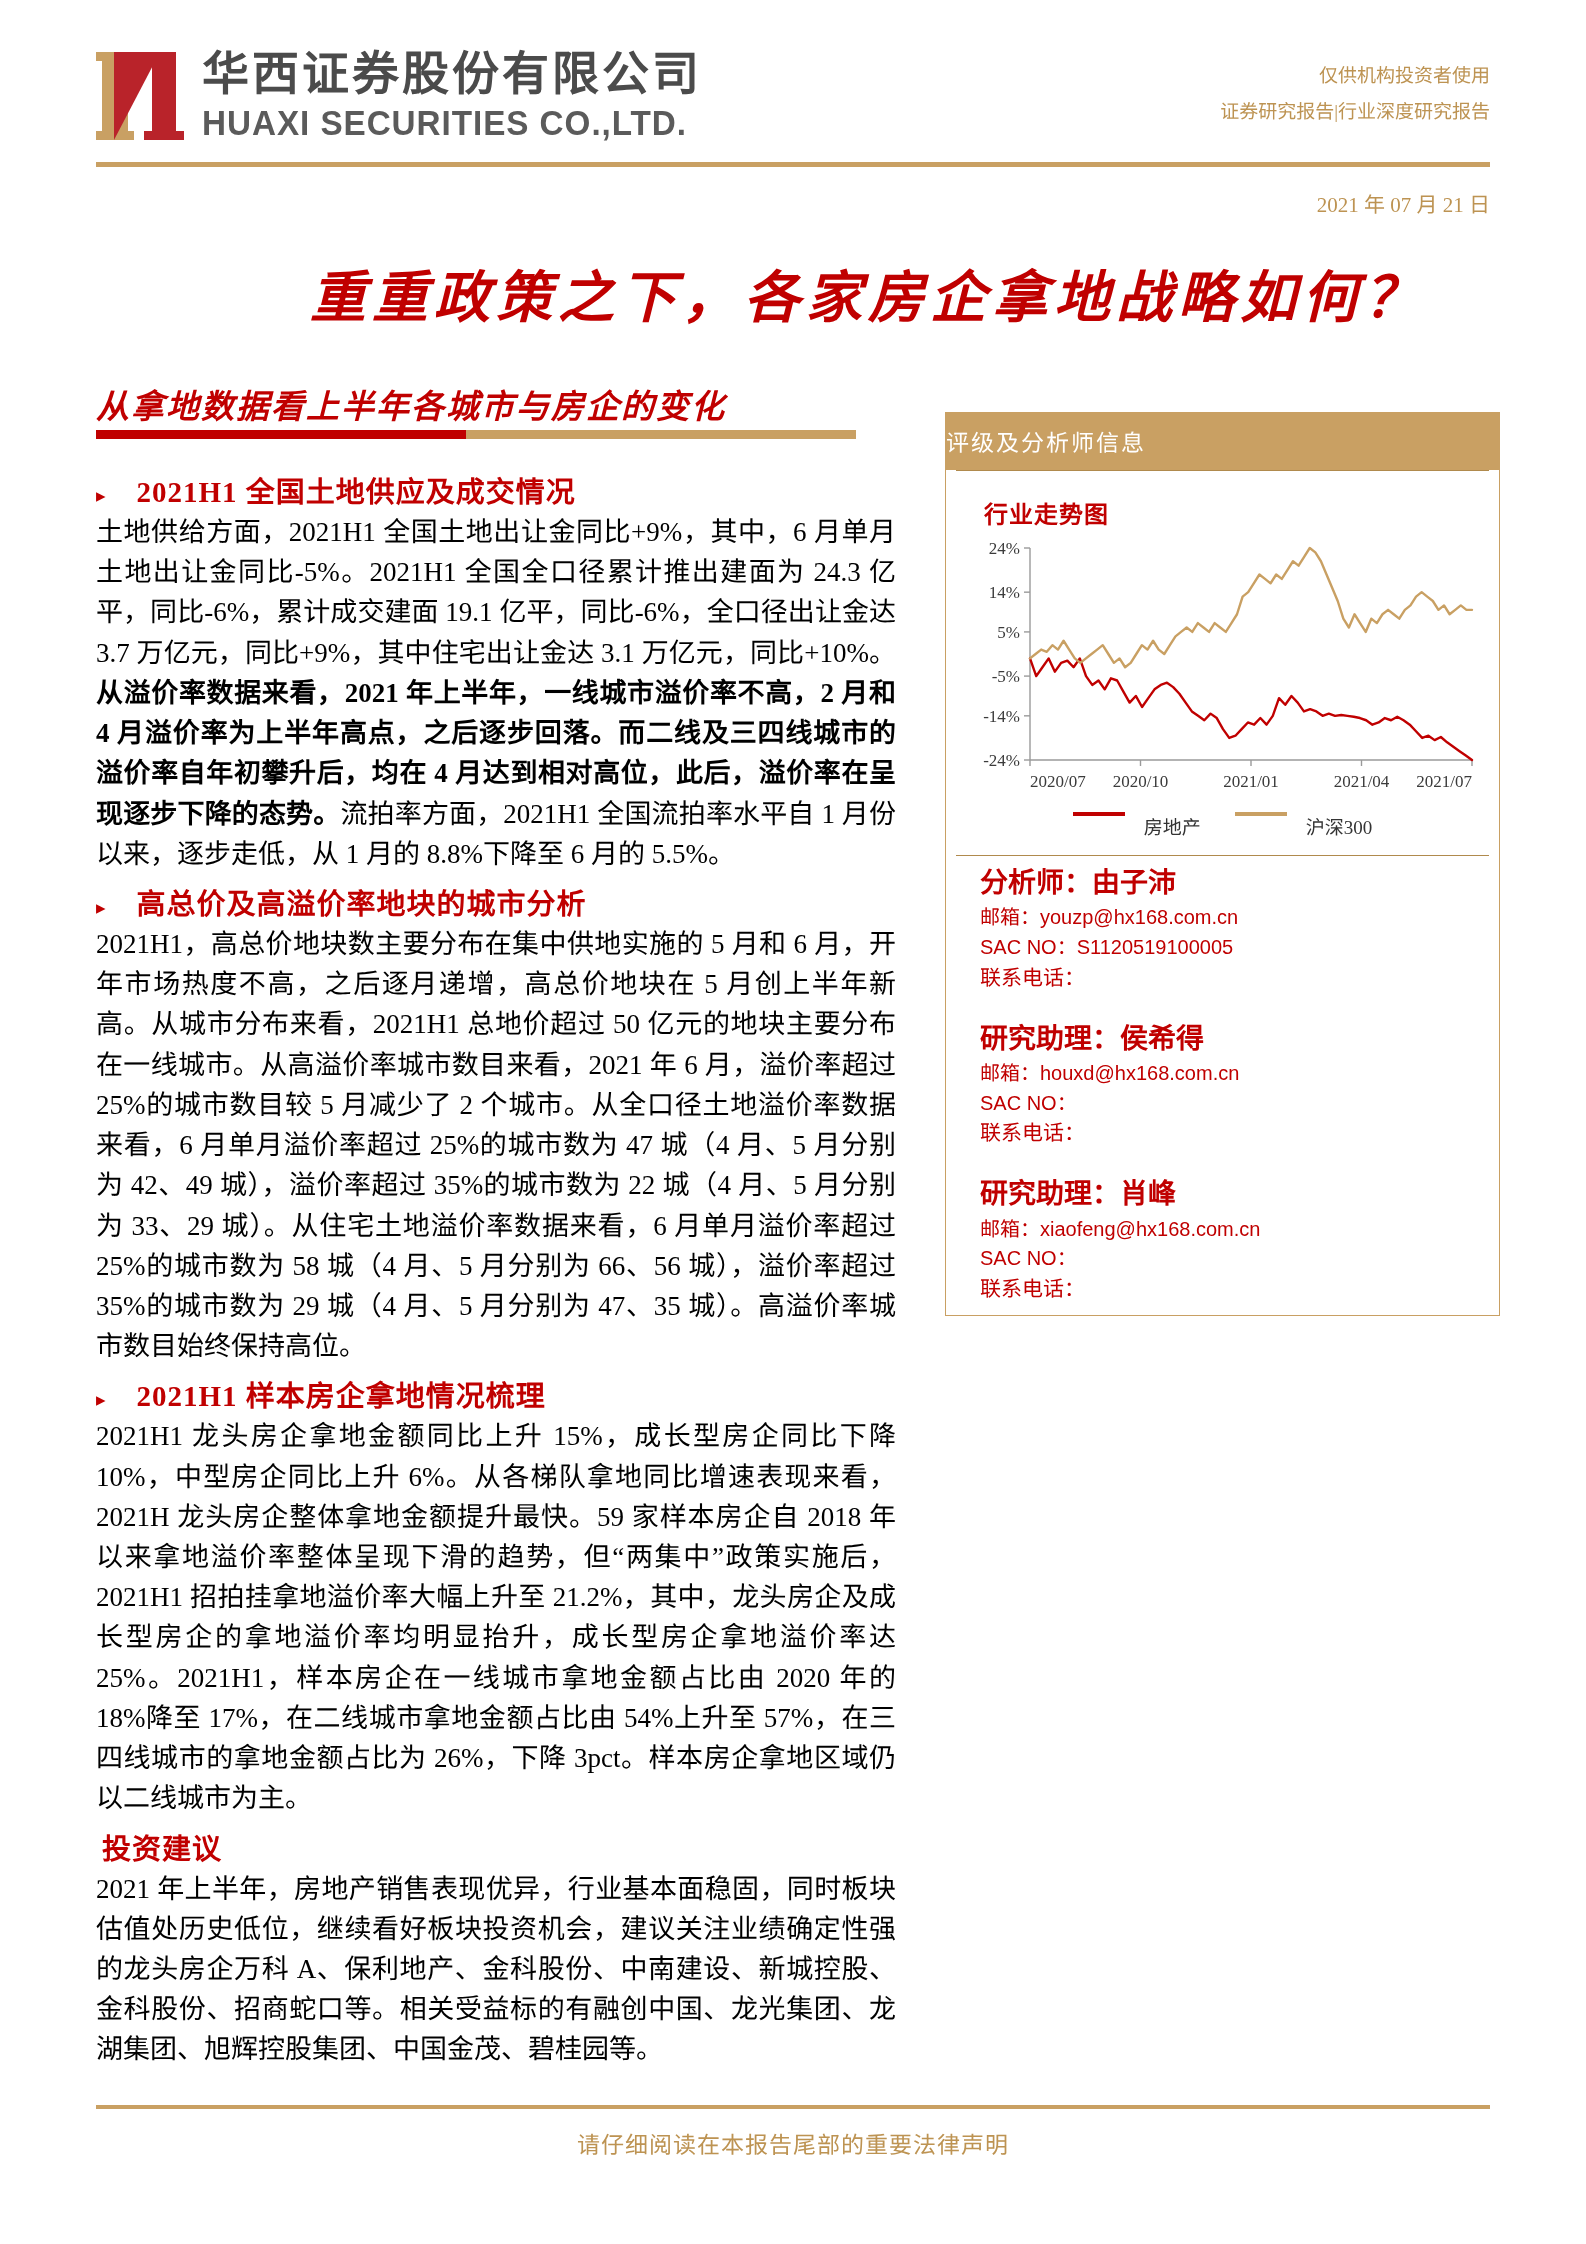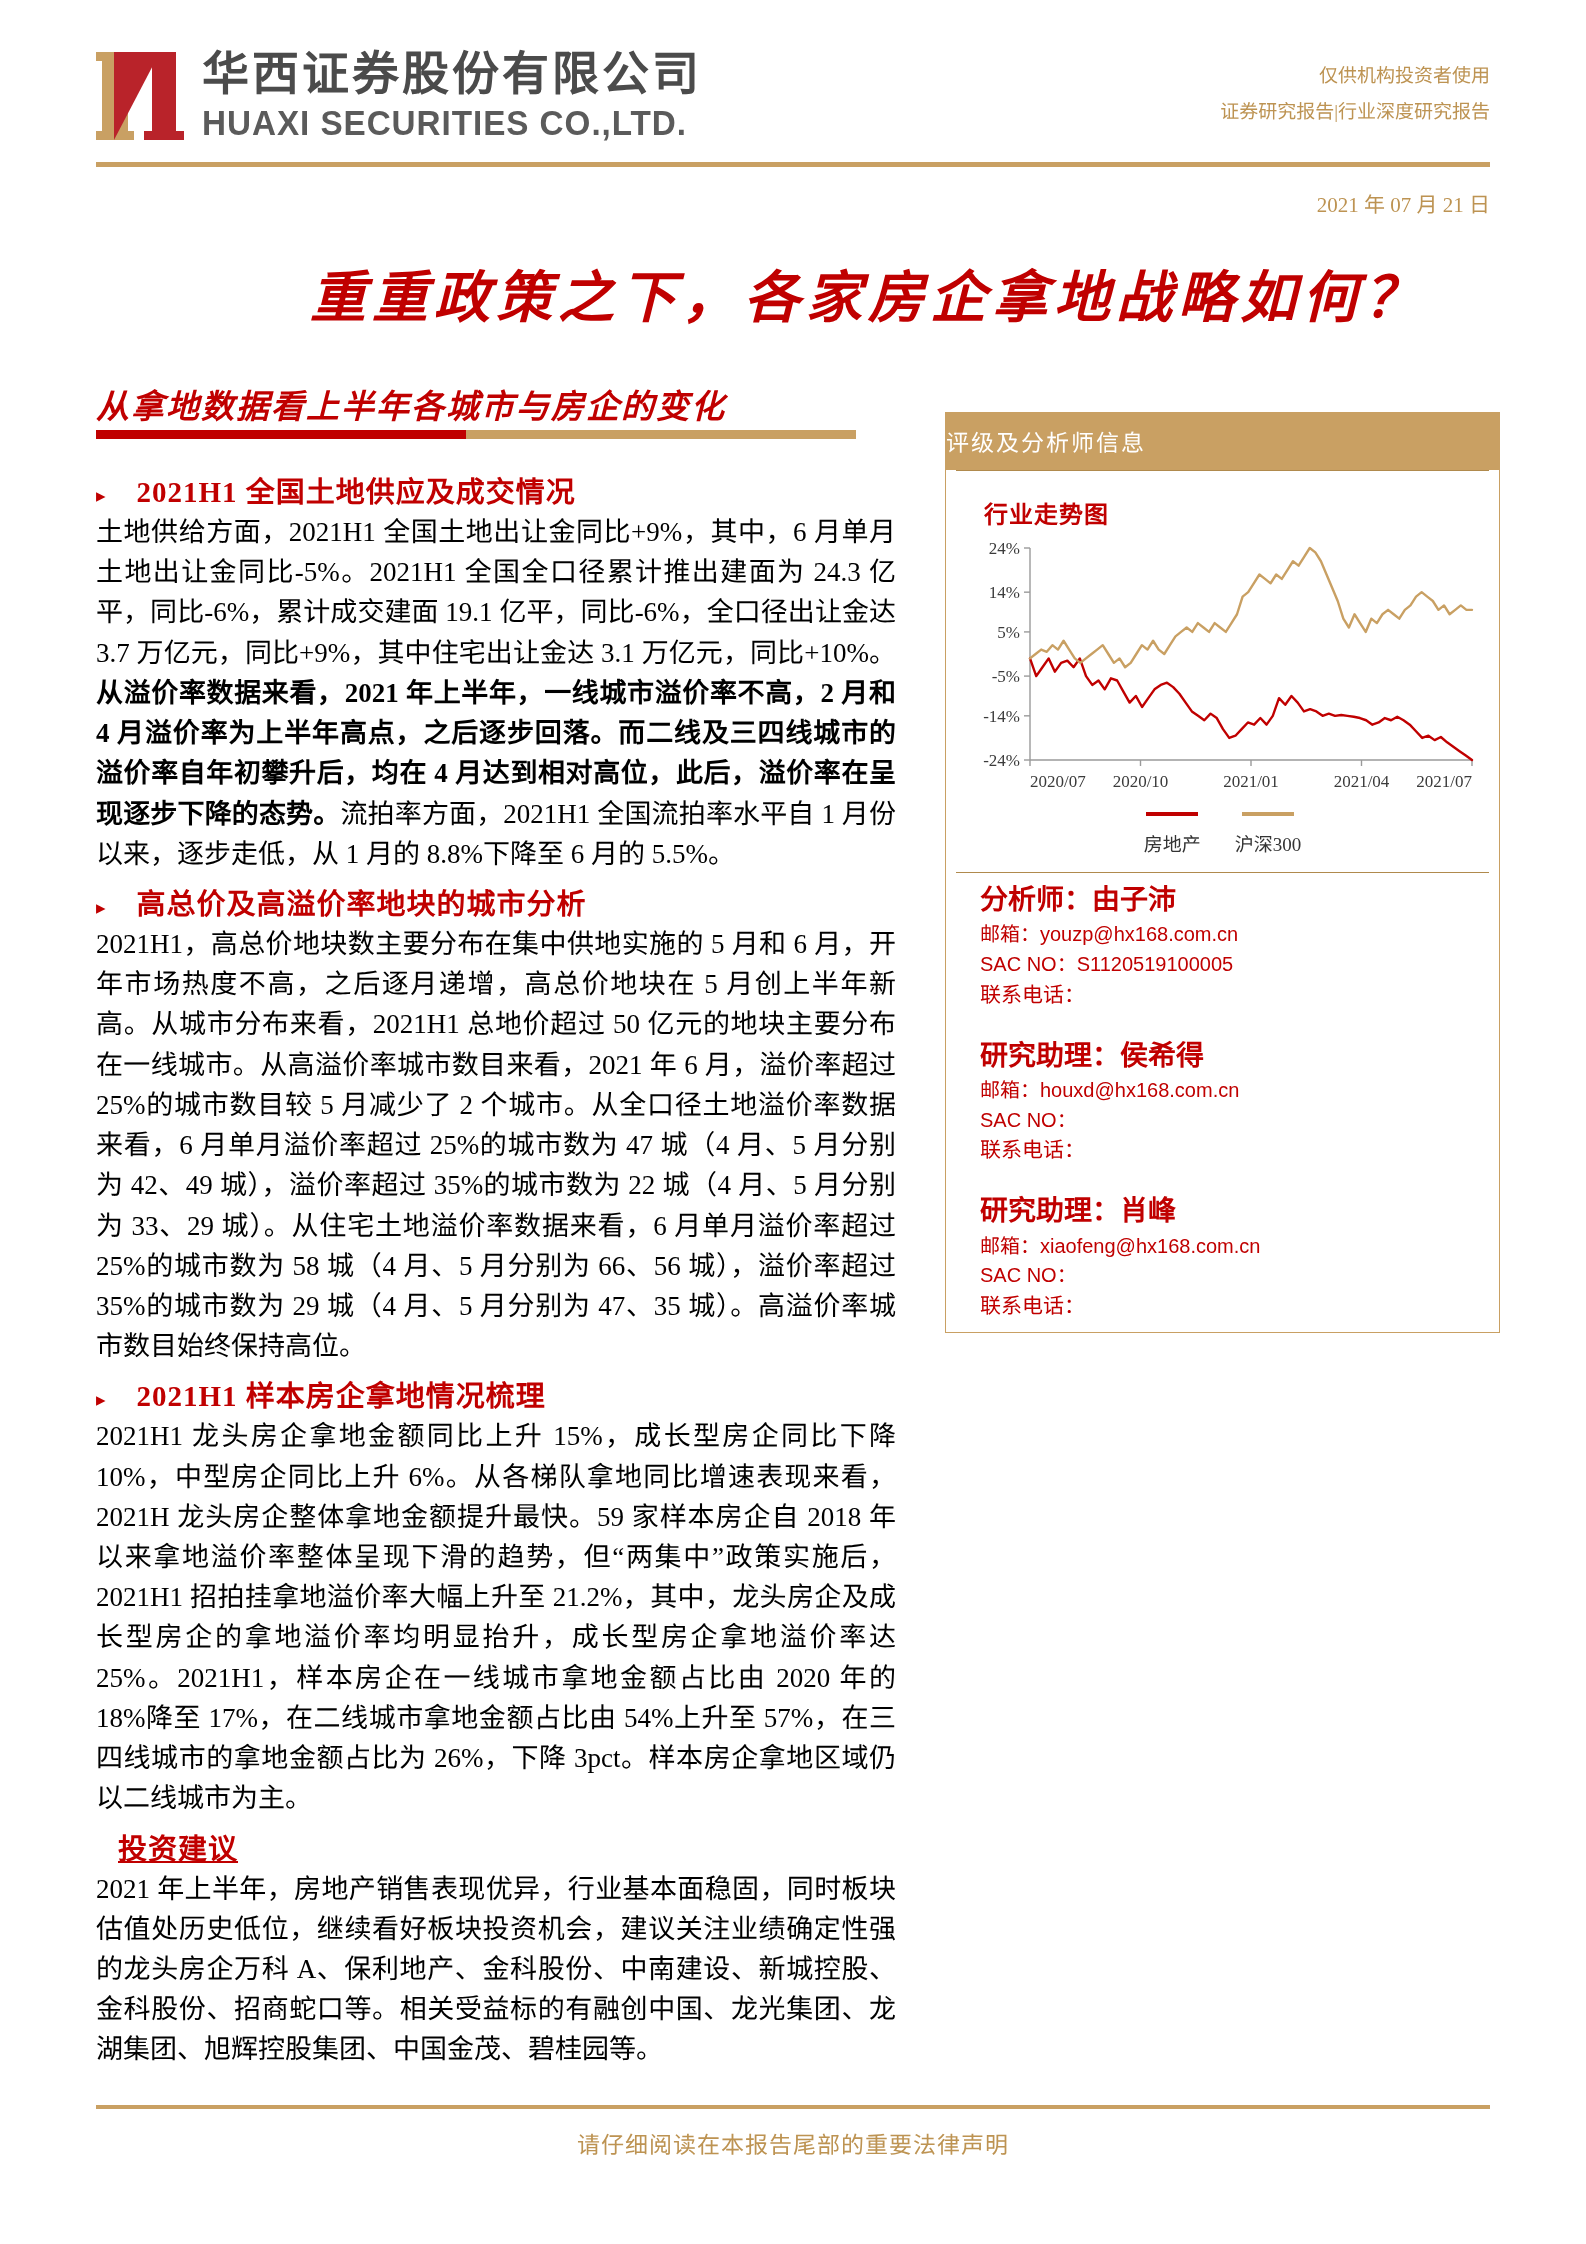--- a/index.html
+++ b/index.html
@@ -189,21 +189,21 @@
     font-size: 29px;
     letter-spacing: 1px;
     margin: 6px 0 2px 0;
     font-family: "Liberation Serif", "DejaVu Serif", serif;
   }
   .sec-head .tri {
     font-size: 19px;
     margin-right: 30px;
     line-height: 1;
   }
-  .sec-head.noarrow { margin-left: 22px; text-decoration: underline; }
+  .sec-head.noarrow { margin-left: 6px; }
   p.body {
     margin: 0;
     font-size: 27px;
     line-height: 1.49;
     text-align: justify;
     text-justify: inter-ideograph;
     letter-spacing: 0px;
     font-family: "Liberation Serif", "DejaVu Serif", serif;
   }
   .b { font-weight: bold; }
@@ -251,21 +251,21 @@
   }
   .legend {
     display: flex;
     justify-content: center;
     gap: 34px;
     align-items: center;
     font-size: 19px;
     color: #333;
     padding: 2px 0 16px 0;
   }
-  .legend .item { display: flex; align-items: center; gap: 13px; flex-direction: column; }
+  .legend .item { display: flex; align-items: flex-start; gap: 19px; }
   .legend .swatch { width: 52px; height: 4px; display: inline-block; }
   .analyst-block {
     padding: 6px 0 0 34px;
     color: #c00000;
     font-size: 21px;
     line-height: 1.48;
   }
   .analyst-block .name { font-weight: bold; font-size: 28px; }
   .analyst-block .gap { height: 24px; }
   .analyst-block .mono {

